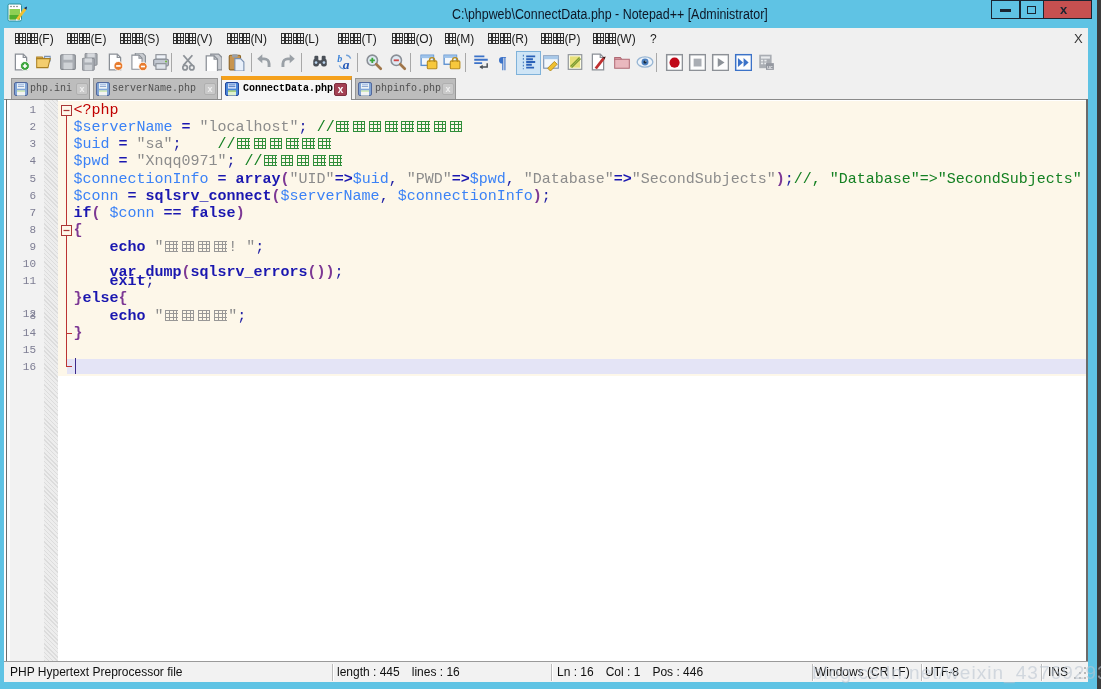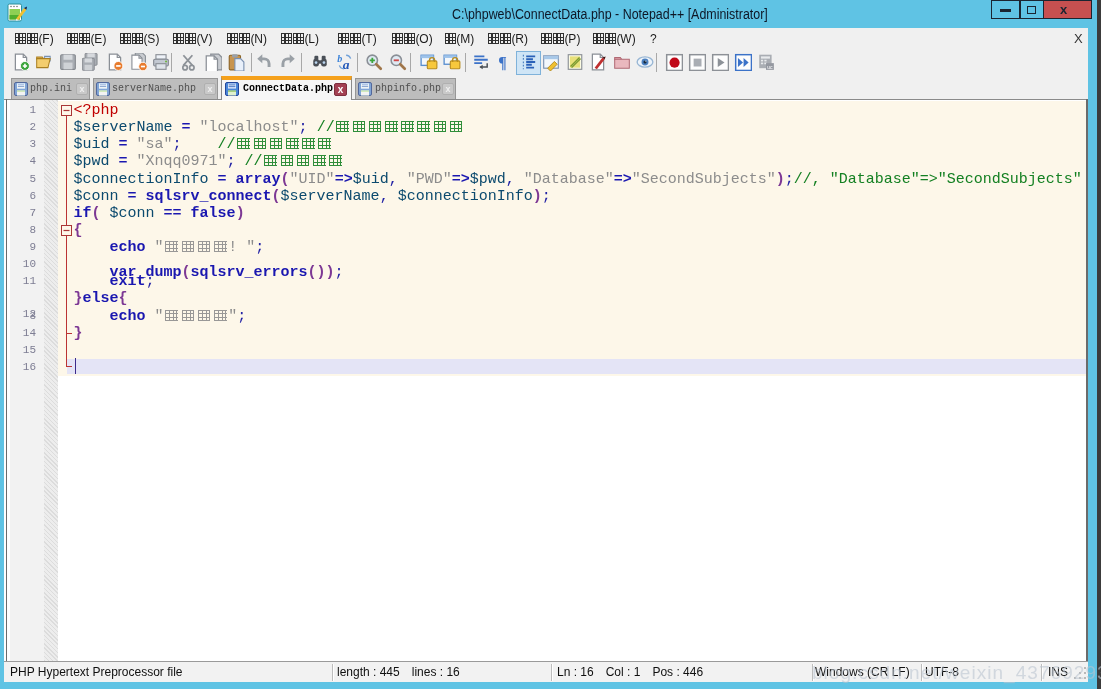--- a/index.html
+++ b/index.html
@@ -36,21 +36,21 @@
 #ed{left:58px;top:101px;width:1028px;height:274.5px;background:#fdf7e9}
 #cur{left:67px;top:358.5px;width:1019px;height:15.5px;background:#e4e4f6}
 .num{position:absolute;left:10px;width:26px;text-align:right;font-family:"Liberation Mono",monospace;
  font-size:11px;line-height:17px;color:#7d7d93}
 .ln{position:absolute;left:73.5px;font-family:"Liberation Mono",monospace;font-size:15px;line-height:17px;
  white-space:pre;color:#2323a5}
 .kw{font-weight:bold;color:#1a17b0}
 .st{color:#8c8c8c}
 .cmt{color:#148022}
 .br{font-weight:bold;color:#7d3894}
-.vr{color:#0c4a6e}
+.vr{color:#3b82f6}
 .red{color:#c00000}
 
 #status{left:4px;top:661px;width:1084px;height:21px;background:#f2f2f2;border-top:1.5px solid #9a9a9a}
 .sf{position:absolute;top:3px;font-size:12px;color:#101010;white-space:nowrap}
 .ssep{position:absolute;top:2px;width:1px;height:17px;background:#bdbdbd;box-shadow:1px 0 0 #fff}
 
 #lb{left:0;top:28px;width:4px;height:661px;background:#5fc3e4}
 #rb{left:1088px;top:0;width:9px;height:689px;background:#5fc3e4}
 #bb{left:0;top:682px;width:1097px;height:7px;background:#5fc3e4}
 #dk{left:1097px;top:0;width:4px;height:689px;background:#3b3b3b}

